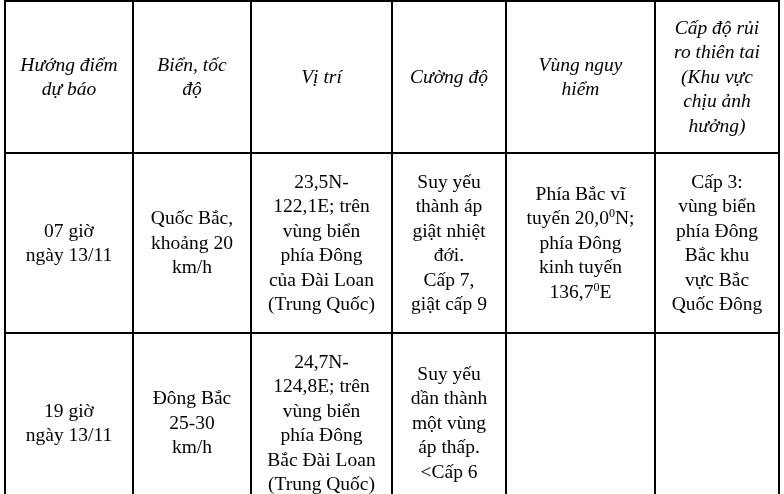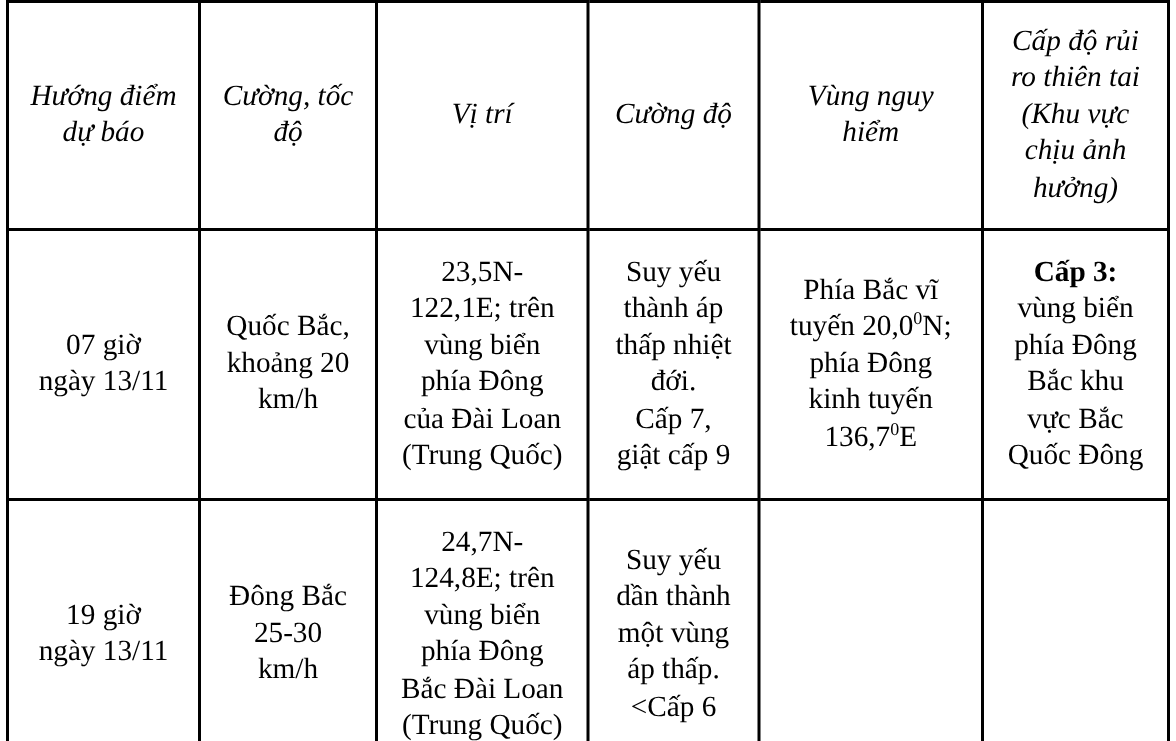--- a/index.html
+++ b/index.html
@@ -7,21 +7,21 @@
          font-family: "Liberation Serif", "DejaVu Serif", serif; color: #000; }
   table.forecast { position: absolute; left: 4px; top: 0px; border-collapse: collapse;
          table-layout: fixed; width: 774px; }
   table.forecast td, table.forecast th {
     border: 2px solid #000; text-align: center; vertical-align: middle;
     padding: 4px 4px; font-size: 19.5px; line-height: 24.5px; font-weight: normal;
   }
   table.forecast th { font-style: italic; height: 142px; }
   tr.row-1 td { height: 170px; }
   tr.row-2 td { height: 170px; }
-  .bold { font-weight: bold; }
+  .bold { font-weight: normal; }
   .line { display: block; }
   sup { font-size: 12px; line-height: 0; vertical-align: 7px; }
 </style>
 </head>
 <body>
 
 <table class="forecast">
   <colgroup>
     <col style="width:128px">
     <col style="width:118px">
@@ -30,21 +30,21 @@
     <col style="width:149px">
     <col style="width:124px">
   </colgroup>
   <thead>
     <tr>
       <th>
         <span class="line">Hướng điểm</span>
         <span class="line">dự báo</span>
       </th>
       <th>
-        <span class="line">Cường, tốc</span>
+        <span class="line">Biển, tốc</span>
         <span class="line">độ</span>
       </th>
       <th>
         <span class="line">Vị trí</span>
       </th>
       <th>
         <span class="line">Cường độ</span>
       </th>
       <th>
         <span class="line">Vùng nguy</span>
@@ -74,21 +74,21 @@
         <span class="line">23,5N-</span>
         <span class="line">122,1E; trên</span>
         <span class="line">vùng biển</span>
         <span class="line">phía Đông</span>
         <span class="line">của Đài Loan</span>
         <span class="line">(Trung Quốc)</span>
       </td>
       <td>
         <span class="line">Suy yếu</span>
         <span class="line">thành áp</span>
-        <span class="line">thấp nhiệt</span>
+        <span class="line">giật nhiệt</span>
         <span class="line">đới.</span>
         <span class="line">Cấp 7,</span>
         <span class="line">giật cấp 9</span>
       </td>
       <td>
         <span class="line">Phía Bắc vĩ</span>
         <span class="line"><span>tuyến 20,0</span><sup>0</sup><span>N;</span></span>
         <span class="line">phía Đông</span>
         <span class="line">kinh tuyến</span>
         <span class="line"><span>136,7</span><sup>0</sup><span>E</span></span>

